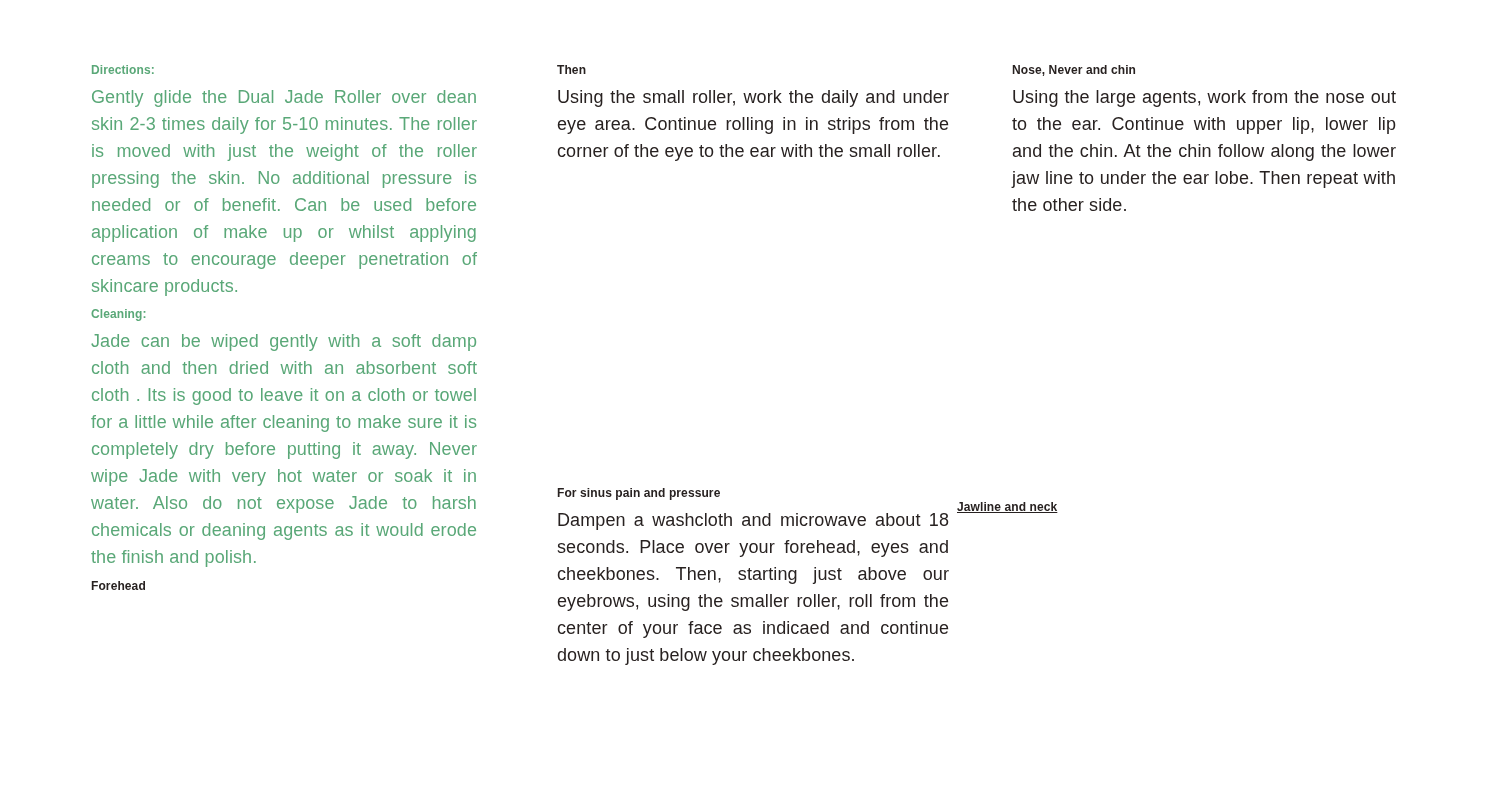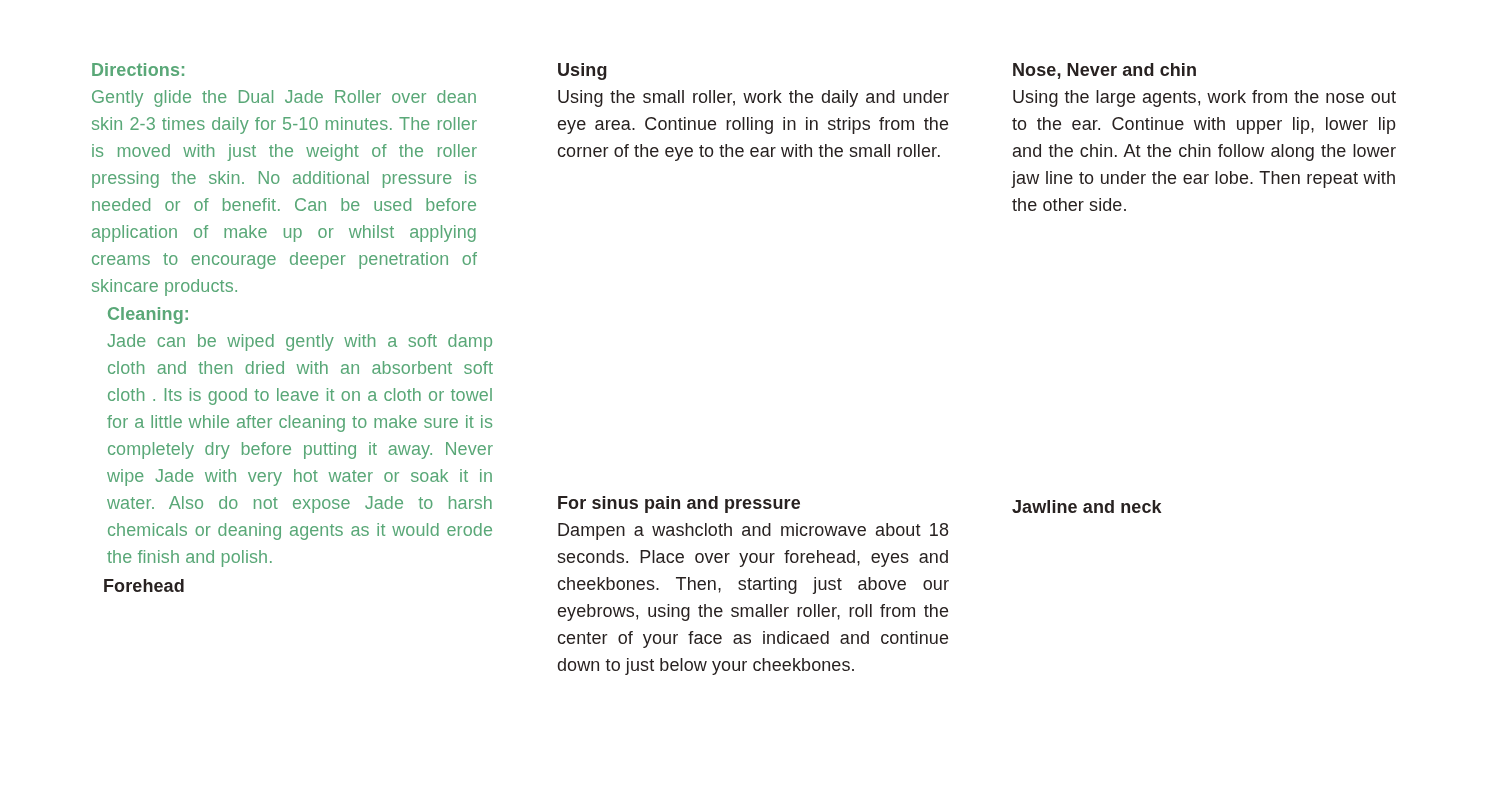--- a/index.html
+++ b/index.html
@@ -17,42 +17,42 @@
     font-size: 18px;
     line-height: 27px;
     color: var(--ink, #282221);
   }
   .section {
     position: absolute;
   }
   .section h2 {
     margin: 0;
     padding: 0;
-    font-size: 18px;
+    font-size: 12px;
     line-height: 27px;
     font-weight: bold;
     letter-spacing: 0.1px;
   }
   .section p {
     margin: 0;
     padding: 0;
     text-align: justify;
     letter-spacing: 0.1px;
   }
   .green {
     color: var(--green, #5aa878);
   }
   
   #sec-directions { left: 91px;   top: 57px;  width: 386px; }
-  #sec-cleaning   { left: 91px;   top: 301px; width: 386px; margin-left: 16px; }
-  #sec-forehead   { left: 91px;   top: 573px; width: 386px; margin-left: 12px; }
+  #sec-cleaning   { left: 91px;   top: 301px; width: 386px; }
+  #sec-forehead   { left: 91px;   top: 573px; width: 386px; }
   #sec-eyes       { left: 557px;  top: 57px;  width: 392px; }
-  #sec-sinus      { left: 557px;  top: 490px; width: 392px; }
+  #sec-sinus      { left: 557px;  top: 480px; width: 392px; }
   #sec-nose       { left: 1012px; top: 57px;  width: 384px; }
-  #sec-jawline    { left: 1012px; top: 494px; width: 384px; }
+  #sec-jawline    { left: 957px; top: 494px; width: 384px; text-decoration: underline; }
 </style>
 </head>
 <body style="background: rgb(255, 255, 255);">
 
 <div class="page">
 
   <div class="section green" id="sec-directions">
     <h2>Directions:</h2>
     <p>Gently glide the Dual Jade Roller over dean skin 2-3 times daily for 5-10 minutes. The roller is moved with just the weight of the roller pressing the skin. No additional pressure is needed or of benefit. Can be used before application of make up or whilst applying creams to encourage deeper penetration of skincare products.</p>
   </div>
@@ -60,21 +60,21 @@
   <div class="section green" id="sec-cleaning">
     <h2>Cleaning:</h2>
     <p>Jade can be wiped gently with a soft damp cloth and then dried with an absorbent soft cloth . Its is good to leave it on a cloth or towel for a little while after cleaning to make sure it is completely dry before putting it away. Never wipe Jade with very hot water or soak it in water. Also do not expose Jade to harsh chemicals or deaning agents as it would erode the finish and polish.</p>
   </div>
 
   <div class="section" id="sec-forehead">
     <h2>Forehead</h2>
   </div>
 
   <div class="section" id="sec-eyes">
-    <h2>Using</h2>
+    <h2>Then</h2>
     <p>Using the small roller, work the daily and under eye area. Continue rolling in in strips from the corner of the eye to the ear with the small roller.</p>
   </div>
 
   <div class="section" id="sec-sinus">
     <h2>For sinus pain and pressure</h2>
     <p>Dampen a washcloth and microwave about 18 seconds. Place over your forehead, eyes and cheekbones. Then, starting just above our eyebrows, using the smaller roller, roll from the center of your face as indicaed and continue down to just below your cheekbones.</p>
   </div>
 
   <div class="section" id="sec-nose">
     <h2>Nose, Never and chin</h2>

